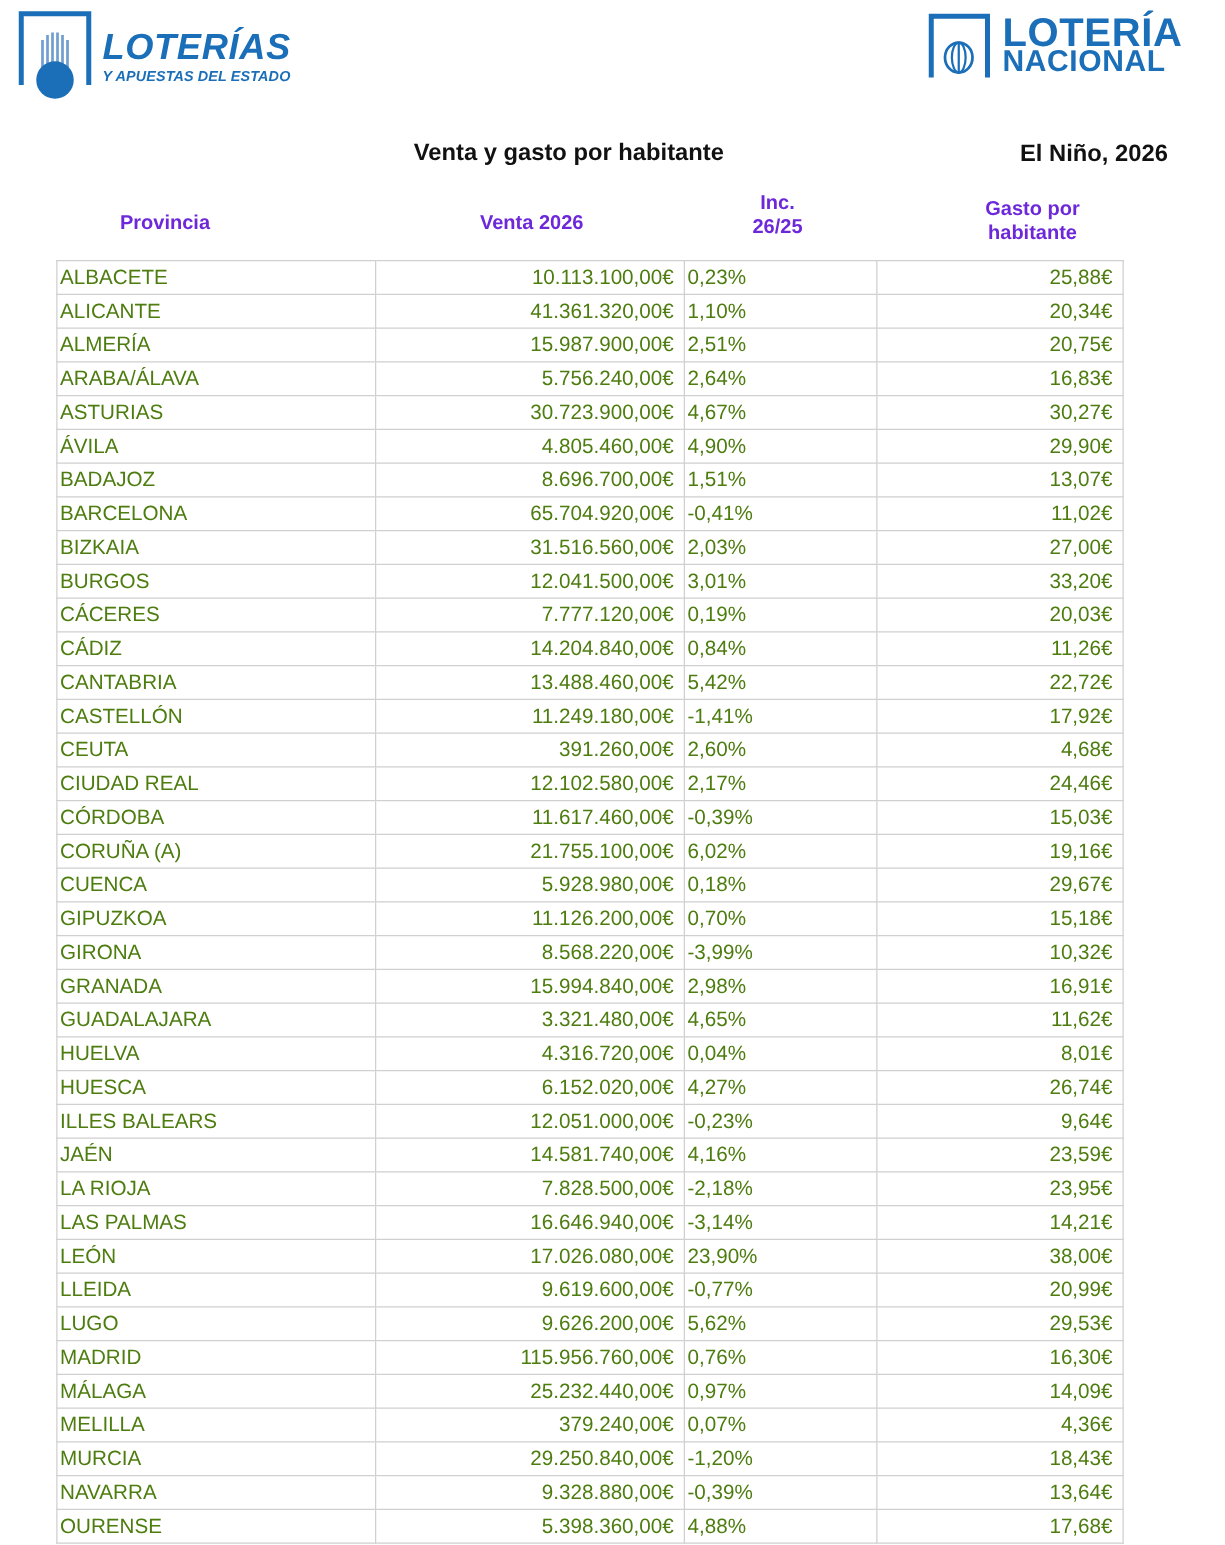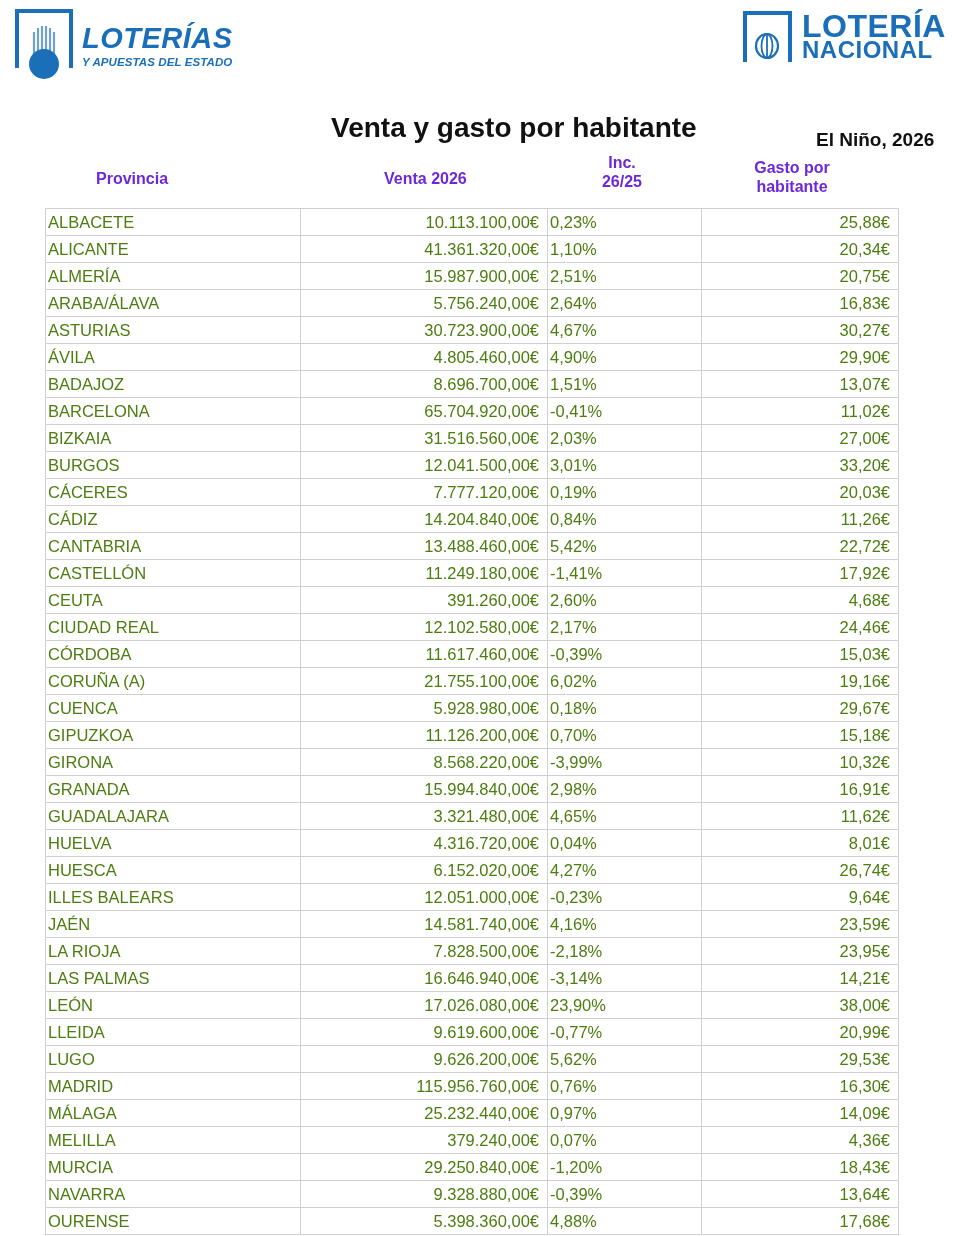--- a/index.html
+++ b/index.html
@@ -5,22 +5,22 @@
     html, body { margin: 0; padding: 0; background: #ffffff; }
     body {
       width: 980px; height: 1236px; position: relative; overflow: hidden;
       font-family: "Liberation Sans", sans-serif; color: #111;
     }
     .logo-left { position: absolute; left: 14px; top: 8px; width: 230px; height: 72px; font-style: italic; }
     .logo-right { position: absolute; left: 742px; top: 10px; width: 200px; height: 56px; }
     .logo-text-big { position: absolute; font-weight: bold; color: #1b6fb8; letter-spacing: 0.5px; }
     .logo-text-small { position: absolute; font-weight: bold; color: #1b6fb8; font-size: 11.5px; letter-spacing: 0.1px; }
 
-    .title { position: absolute; left: 331px; top: 112px; font-size: 28px; font-weight: bold; color: #111; }
-    .subtitle { position: absolute; left: 816px; top: 113px; font-size: 19px; font-weight: bold; color: #111; margin-top: 16px; }
+    .title { position: absolute; left: 331px; top: 112px; font-size: 19px; font-weight: bold; color: #111; }
+    .subtitle { position: absolute; left: 816px; top: 113px; font-size: 19px; font-weight: bold; color: #111; }
 
     .hdr { position: absolute; font-size: 16px; font-weight: bold; color: #6d28d9; text-align: center; line-height: 19px; }
 
     table.data {
       position: absolute; left: 45px; top: 208px;
       border-collapse: collapse; table-layout: fixed;
       font-size: 16.5px; color: #4d7c0f;
     }
     table.data td {
       height: 26px; padding: 0 8px 0 2px; border: 1px solid #d0d0d0;
@@ -65,21 +65,21 @@
 
 <div class="title">Venta y gasto por habitante</div>
 <div class="subtitle">El Niño, 2026</div>
 
 <div class="hdr" style="left:96px;top:169px;">Provincia</div>
 <div class="hdr" style="left:384px;top:169px;">Venta 2026</div>
 <div class="hdr" style="left:597px;top:153px;width:50px;">
   <div>Inc.</div>
   <div>26/25</div>
 </div>
-<div class="hdr" style="left:740px;top:158px;width:104px;">
+<div class="hdr" style="left:774px;top:158px;width:104px;">
   <div>Gasto por</div>
   <div>habitante</div>
 </div>
 
 <table class="data">
   <tbody id="table-body">
       <tr>
         <td class="prov">ALBACETE</td>
         <td class="venta">10.113.100,00€</td>
         <td class="inc">0,23%</td>

